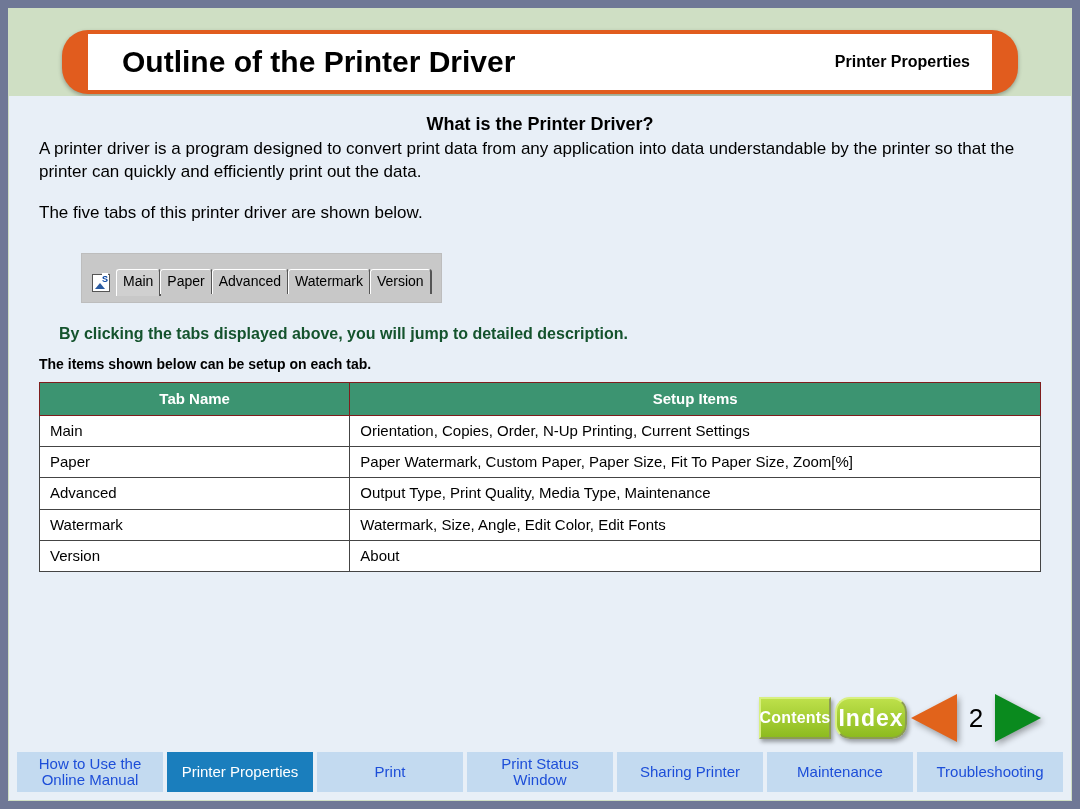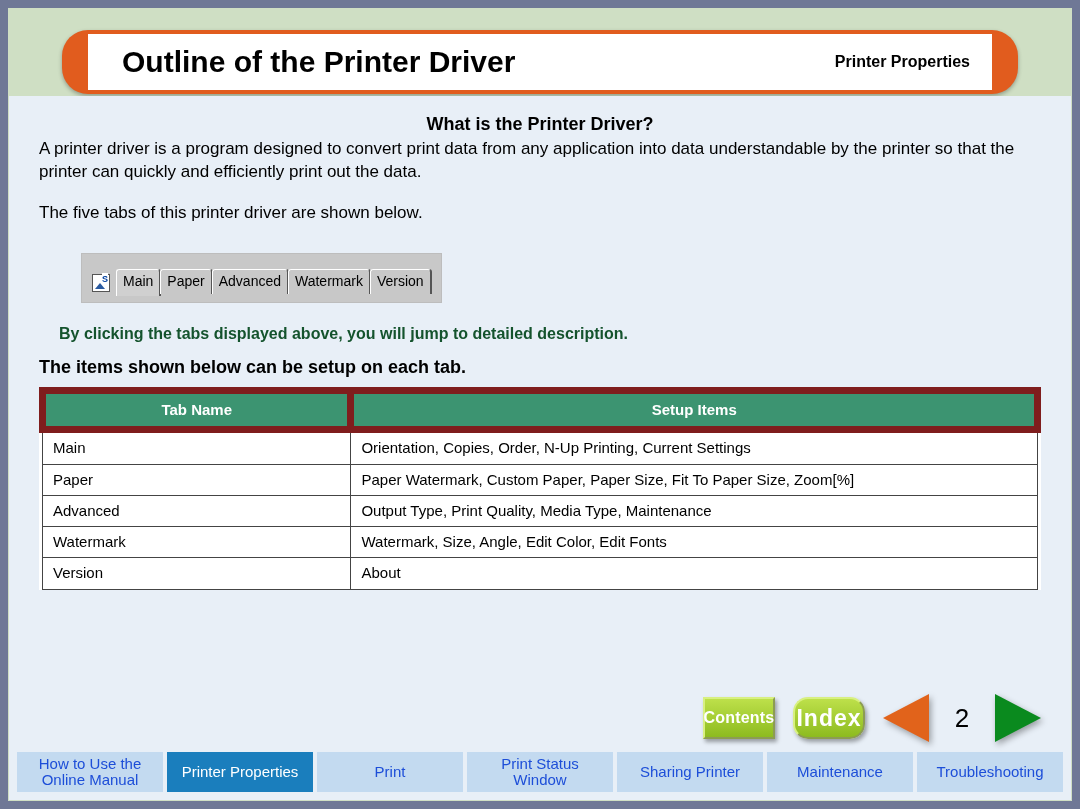--- a/index.html
+++ b/index.html
@@ -76,21 +76,21 @@
     margin-bottom: 2px;
     text-align: center;
   }
   .para { margin-bottom: 18px; }
   .note-red {
     color: #14532d;
     font-size: 16px;
     margin: 14px 0 10px 20px;
     font-weight: bold;
   }
-  .bold { font-weight: bold; font-size: 18px; margin-bottom: 8px; }
+  .bold { font-weight: bold; font-size: 14px; margin-bottom: 8px; }
   
   .tabs-mock {
     margin: 10px 0 6px 42px;
     display: inline-flex;
     align-items: flex-end;
     background: #c8c8c8;
     padding: 12px 10px 8px 8px;
     height: 50px;
     border: 1px solid #bdbdbd;
   }
@@ -148,36 +148,36 @@
     margin-top: 4px;
     background: #fff;
     font-size: 15px;
   }
   table.setup th {
     background: #3c9471;
     color: #fff;
     font-weight: bold;
     text-align: center;
     padding: 6px 8px;
-    border: 7px solid #7f1d1d;
+    border: 1px solid #7f1d1d;
   }
   table.setup td {
     border: 1px solid #444;
     padding: 5px 10px;
     color: #000;
   }
   table.setup .col-name { width: 31%; }
   
   .nav-widgets {
     position: absolute;
     right: 30px;
     bottom: 58px;
     display: flex;
     align-items: center;
-    gap: 18px;
+    gap: 4px;
     margin-left: 8px;
   }
   .pill-btn {
     width: 72px;
     height: 42px;
     background: linear-gradient(#bde04a, #8dbb1f);
     border: 2px outset #d8f080;
     box-shadow: 2px 3px 4px rgba(0,0,0,0.35);
     color: #fff;
     font-weight: bold;

